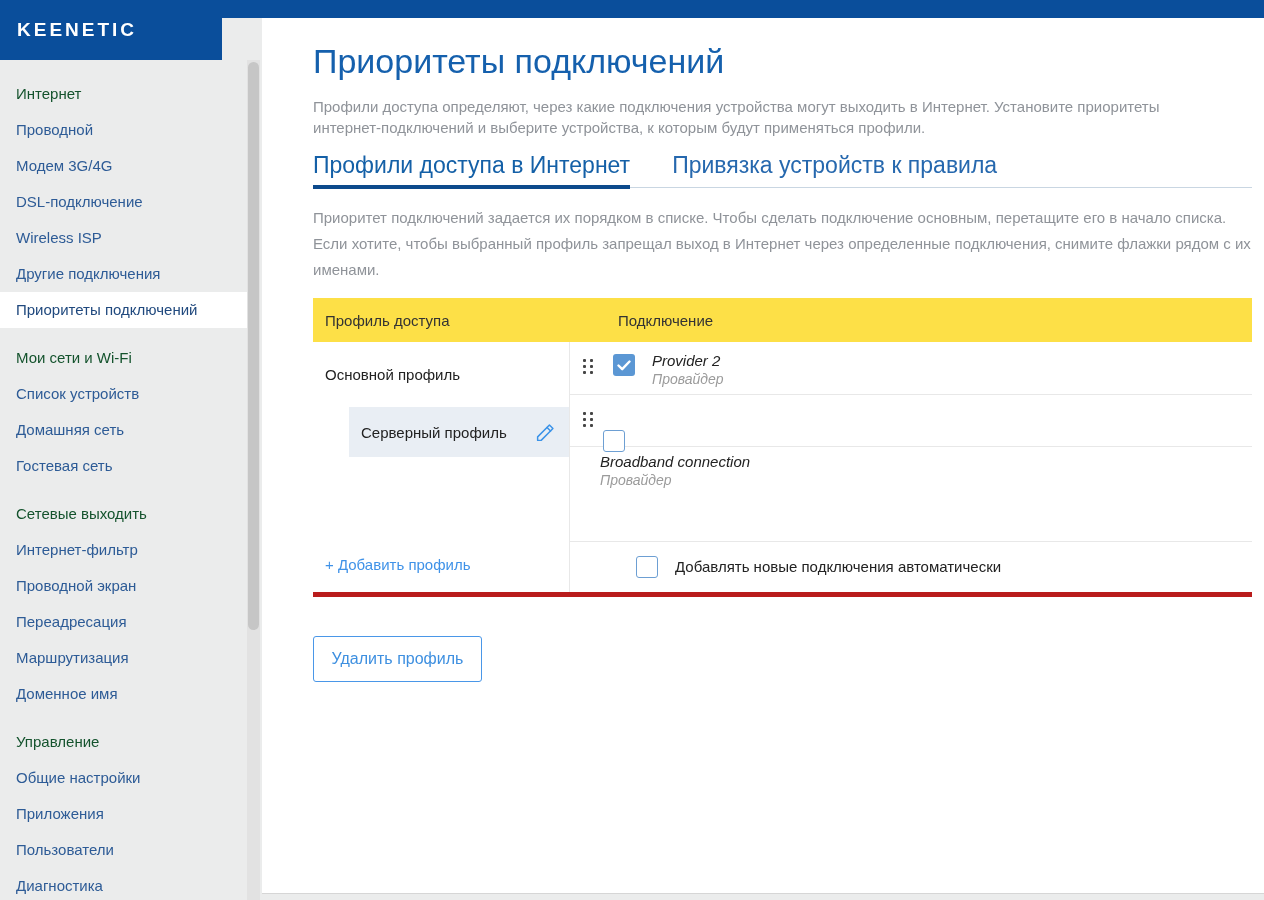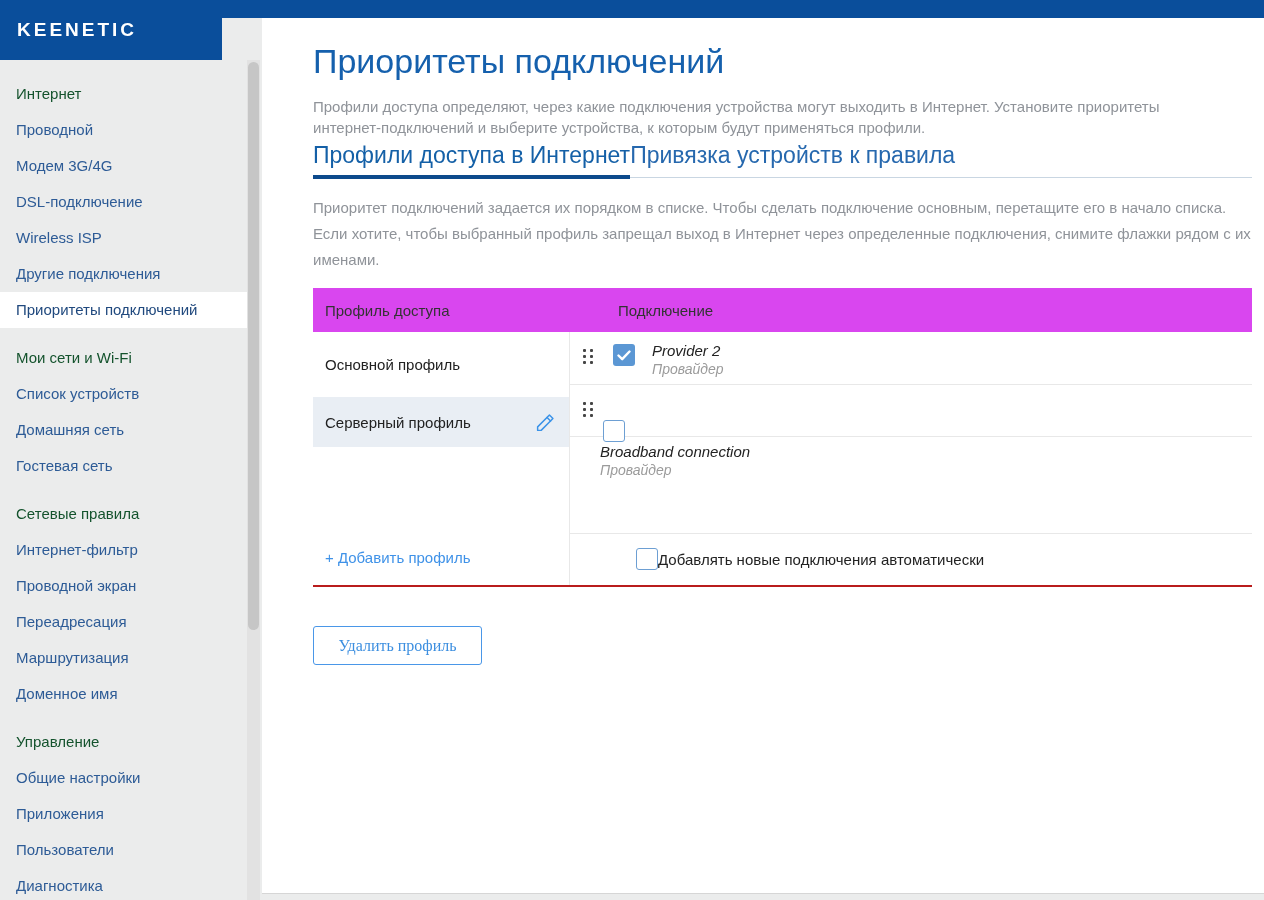--- a/index.html
+++ b/index.html
@@ -25,59 +25,59 @@
   .scroll-thumb { position:absolute; left:1px; top:2px; width:11px; height:568px; background:#c6c6c6; border-radius:6px; }
 
   
   .main-panel {
     position:absolute; left:262px; top:18px; width:1002px; height:875px;
     background:#ffffff; padding-left:51px; box-shadow:0 1px 0 #d6d6d6;
   }
   .page-title { margin:24px 0 0; font-size:34px; font-weight:400; color:#1560ad; }
   .page-intro { margin:15px 0 0; width:848px; font-size:15px; line-height:21px; color:#8f9399; }
 
-  .tabs { margin-top:4px; width:939px; border-bottom:1px solid #c9d6e2; display:flex; }
+  .tabs { margin-top:14px; width:939px; border-bottom:1px solid #c9d6e2; display:flex; gap:42px; }
   .tab { font-size:23px; color:#2668ae; padding-bottom:8px; cursor:pointer; position:relative; white-space:nowrap; }
   .tab.active { color:#1460a7; }
   .tab.active::after { content:""; position:absolute; left:0; right:0; bottom:-2px; height:4px; background:#0d4a8c; }
 
   .tab-desc { margin-top:17px; width:948px; font-size:15px; line-height:26px; color:#8f9399; }
 
   
   .table { margin-top:15px; width:939px; }
-  .t-header { height:44px; background:#d946ef; display:flex; align-items:center; font-size:15px; color:#333333; }
+  .t-header { height:44px; background:#fde047; display:flex; align-items:center; font-size:15px; color:#333333; }
   .t-header .c1 { width:257px; padding-left:12px; }
   .t-header .c2 { padding-left:48px; }
-  .t-body { display:flex; border-bottom:2px solid #b91c1c; height:255px; }
+  .t-body { display:flex; border-bottom:5px solid #b91c1c; height:255px; }
   .col-profiles { width:257px; border-right:1px solid #e8e8e8; display:flex; flex-direction:column; }
   .profile-row { height:65px; display:flex; align-items:center; padding-left:12px; font-size:15px; color:#222222; cursor:pointer; }
-  .profile-row.selected { height:50px; background:#e9eef4; padding-right:13px; justify-content:space-between; }
+  .profile-row.selected { height:50px; background:#e9eef4; padding-right:13px; justify-content:space-between;margin-left:36px; }
   .edit-icon { width:21px; height:21px; display:inline-flex; cursor:pointer; }
   .add-profile { margin-top:auto; padding:0 0 19px 12px; color:#3f92e8; font-size:15px; cursor:pointer; }
 
   .col-conns { flex:1; display:flex; flex-direction:column; }
   .conn-row { height:53px; border-bottom:1px solid #e8e8e8; display:flex; padding:9px 0 0 13px; }
   .conn-row + .conn-row { height:52px;flex-direction:column; }
   .dots { display:grid; grid-template-columns:3px 3px; grid-auto-rows:3px; gap:3px 4px; margin-top:8px; cursor:grab; }
   .dots span { width:3px; height:3px; background:#454545; border-radius:1px; }
   .cb { width:22px; height:22px; border-radius:3px; margin-left:20px; cursor:pointer; flex-shrink:0; }
   .conn-row .cb { margin-top:3px; }
   .cb.checked { background:#5b97d4; display:flex; align-items:center; justify-content:center; }
   .cb.unchecked { background:#ffffff; border:1px solid #6d9fd3; }
   .conn-texts { margin-left:17px;font-style:italic; }
   .conn-name { font-size:15px; color:#222222; line-height:19px; }
   .conn-type { font-size:14px; color:#9b9b9b; line-height:19px; }
   .conn-spacer { height:98px; border-bottom:1px solid #e8e8e8; }
   .auto-row { height:52px; display:flex; align-items:center; padding-left:46px; }
-  .auto-label { font-size:15px; color:#222222; }
+  .auto-label { margin-left:17px; font-size:15px; color:#222222; }
 
   .delete-btn {
-    margin-top:39px; width:169px; height:39px; background:#ffffff;
+    margin-top:39px; width:169px; height:46px; background:#ffffff;
     border:1px solid #4a97e8; border-radius:3px; color:#3d8fe0;
-    font-size:16px; cursor:pointer; font-family:Liberation Serif, serif;
+    font-size:16px; cursor:pointer; font-family:Liberation Sans, sans-serif;
   }
 </style>
 </head>
 <body>
 
 <div class="topbar"></div>
 
 <div class="sidebar">
   <div class="sidebar-header">
     <span class="logo">KEENETIC</span>
@@ -87,21 +87,21 @@
       <div class="nav-item">Проводной</div>
       <div class="nav-item">Модем 3G/4G</div>
       <div class="nav-item">DSL-подключение</div>
       <div class="nav-item">Wireless ISP</div>
       <div class="nav-item">Другие подключения</div>
       <div class="nav-item active">Приоритеты подключений</div>
       <div class="nav-section">Мои сети и Wi-Fi</div>
       <div class="nav-item">Список устройств</div>
       <div class="nav-item">Домашняя сеть</div>
       <div class="nav-item">Гостевая сеть</div>
-      <div class="nav-section">Сетевые правила</div>
+      <div class="nav-section">Сетевые выходить</div>
       <div class="nav-item">Интернет-фильтр</div>
       <div class="nav-item">Проводной экран</div>
       <div class="nav-item">Переадресация</div>
       <div class="nav-item">Маршрутизация</div>
       <div class="nav-item">Доменное имя</div>
       <div class="nav-section">Управление</div>
       <div class="nav-item">Общие настройки</div>
       <div class="nav-item">Приложения</div>
       <div class="nav-item">Пользователи</div>
       <div class="nav-item">Диагностика</div>

